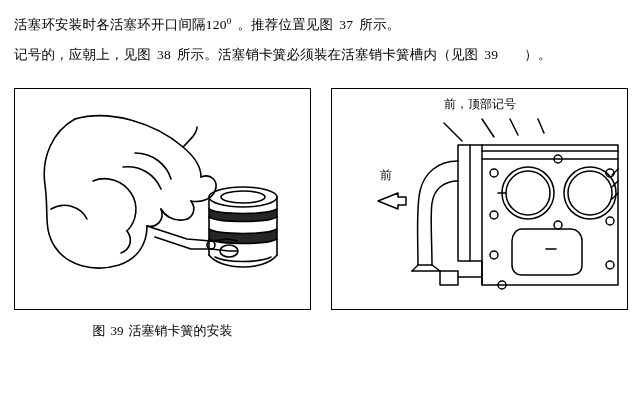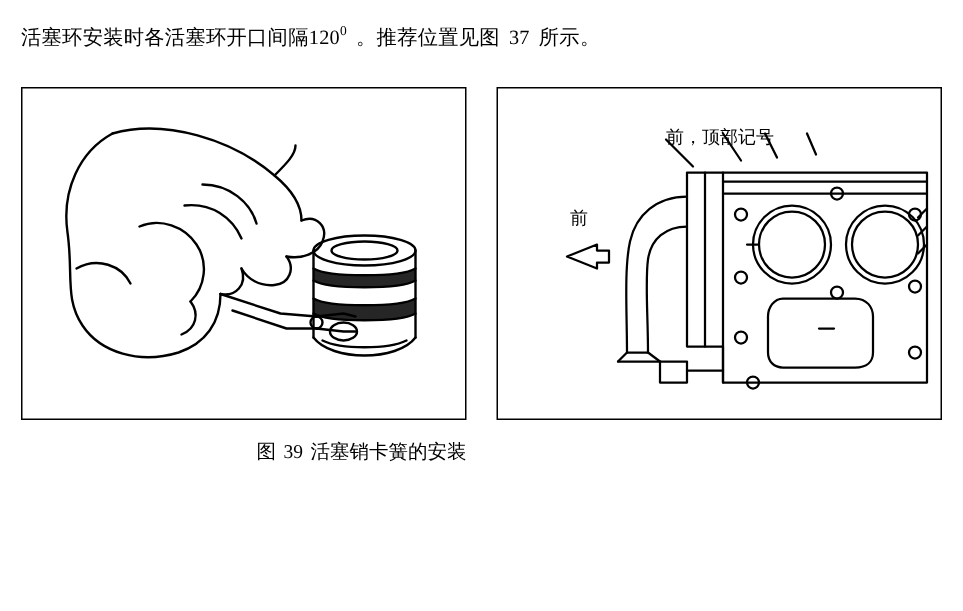--- a/index.html
+++ b/index.html
@@ -49,21 +49,21 @@
   .fig-box {
     border: 1.4px solid #000;
     box-sizing: border-box;
     position: relative;
     overflow: hidden;
     background: #fff;
   }
   .fig-left .fig-box { width: 297px; height: 222px; }
   .fig-right .fig-box { width: 297px; height: 222px; }
   .fig-cap {
-    text-align: right;
+    text-align: center;
     font-size: 13px;
     margin-top: 12px;
     white-space: nowrap;
   }
   .fig-cap .cap-gap { display: inline-block; width: 5px; }
   svg { display: block; }
   .lbl {
     position: absolute;
     font-size: 12px;
     font-family: "Liberation Serif", serif;
@@ -71,20 +71,23 @@
   }
 </style>
 </head>
 <body>
 
 <div class="page">
 
   <div class="text-block">
     <div class="para">
       <span>活塞环安装时各活塞环开口间隔</span><span>120</span><span class="sup">0</span><span class="gap-s"></span><span>。推荐位置见图</span><span class="gap-s"></span><span>37</span><span class="gap-s"></span><span>所示。</span>
+    </div>
+    <div class="para">
+      <span>记号的，应朝上，见图</span><span class="gap-s"></span><span>38</span><span class="gap-s"></span><span>所示。活塞销卡簧必须装在活塞销卡簧槽内（见图</span><span class="gap-s"></span><span>39</span><span class="gap-l"></span><span>）。</span>
     </div>
   </div>
 
   <div class="figures">
 
     <div class="fig fig-left">
       <div class="fig-box">
         <svg width="295" height="220" viewBox="0 0 295 220">
           <g fill="none" stroke="#000" stroke-width="1.6" stroke-linecap="round" stroke-linejoin="round">
 
@@ -186,19 +189,19 @@
 
             <path d="M286 80 L 280 86"></path>
             <path d="M286 92 L 280 98"></path>
             <path d="M286 104 L 280 110"></path>
           </g>
 
           <g stroke="#000" stroke-width="1.5" fill="none" stroke-linejoin="round">
             <path d="M66 104 L 46 112 L 66 120 L 66 116 L 74 116 L 74 108 L 66 108 Z"></path>
           </g>
         </svg>
-        <div class="lbl" style="left:112px; top:24px;">前，顶部记号</div>
+        <div class="lbl" style="left:112px; top:7px;">前，顶部记号</div>
         <div class="lbl" style="left:48px; top:78px;">前</div>
       </div>
     </div>
 
   </div>
 </div>
 
 </body></html>

